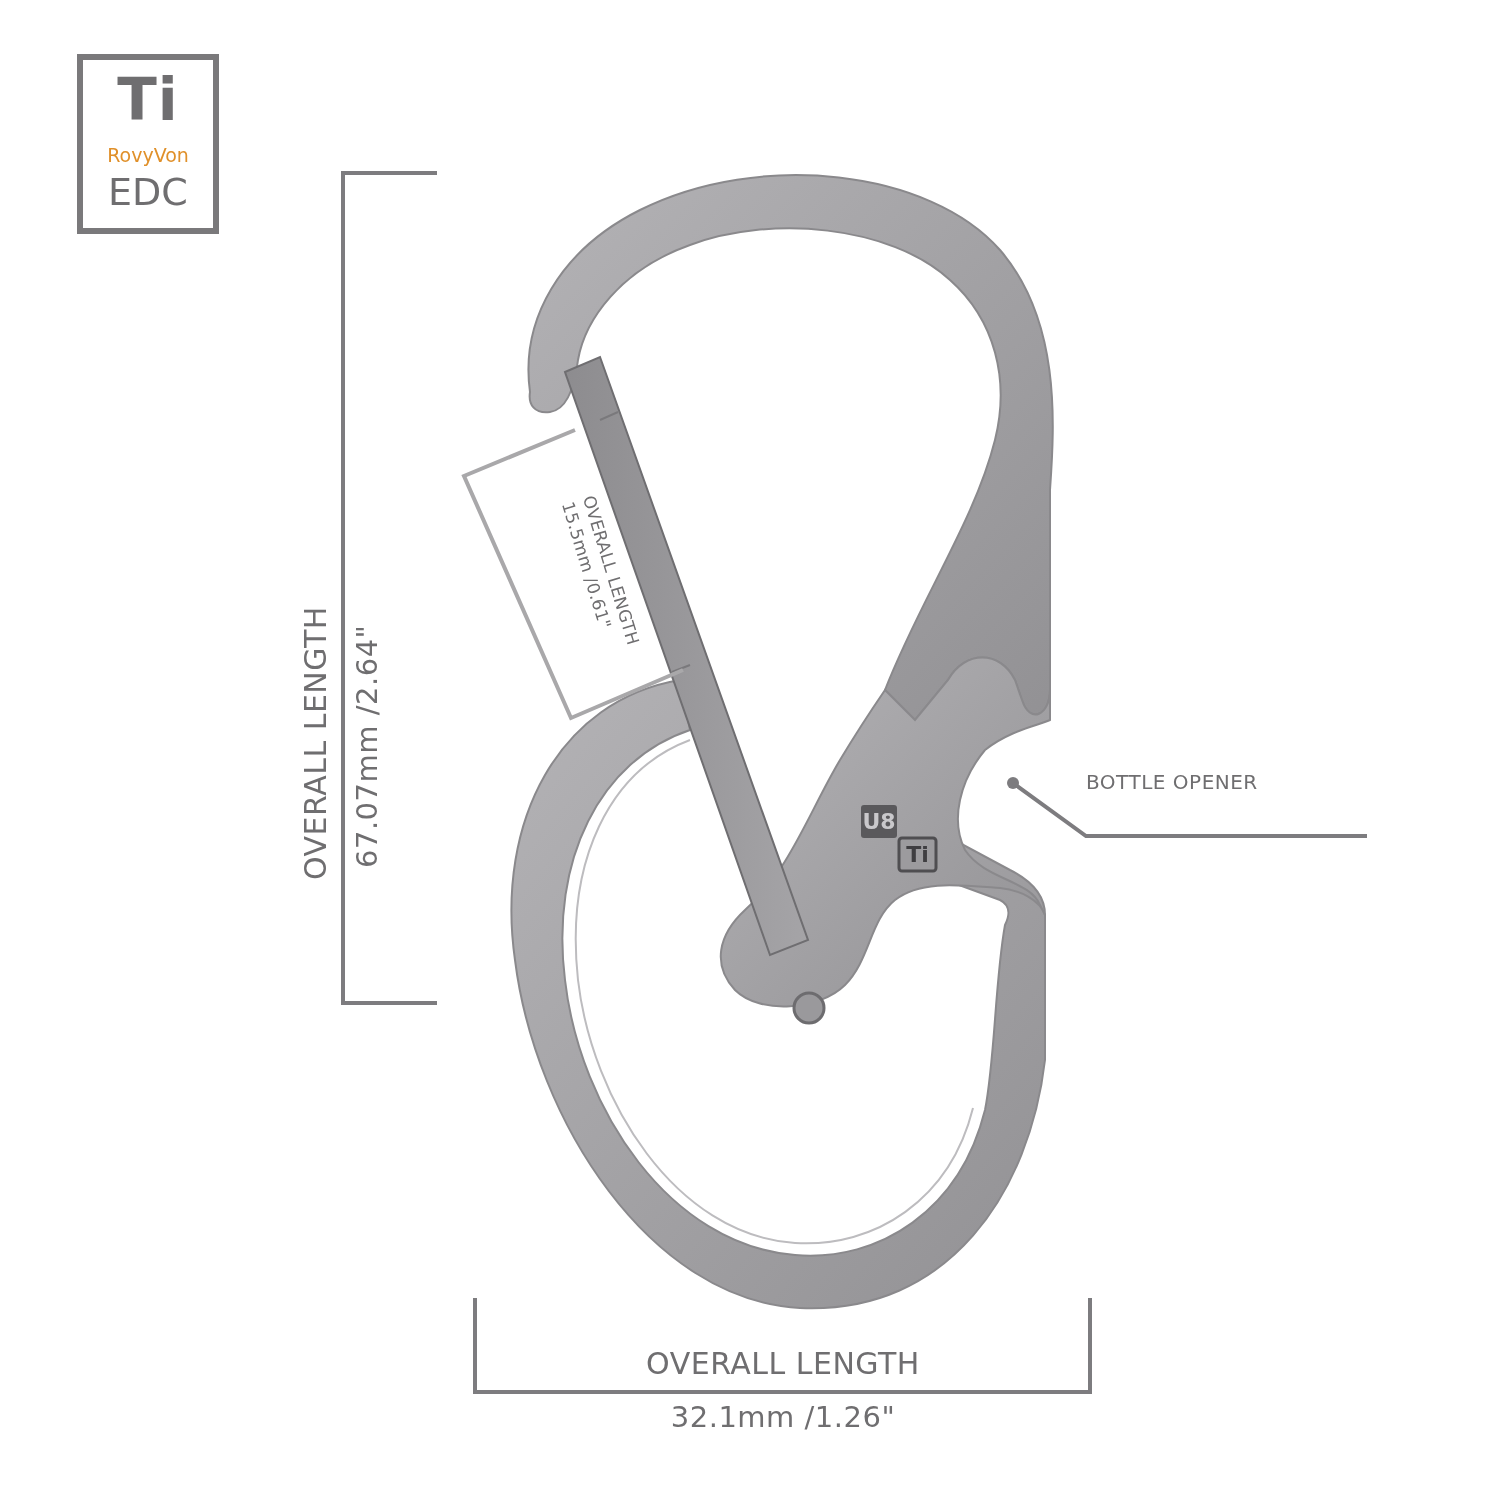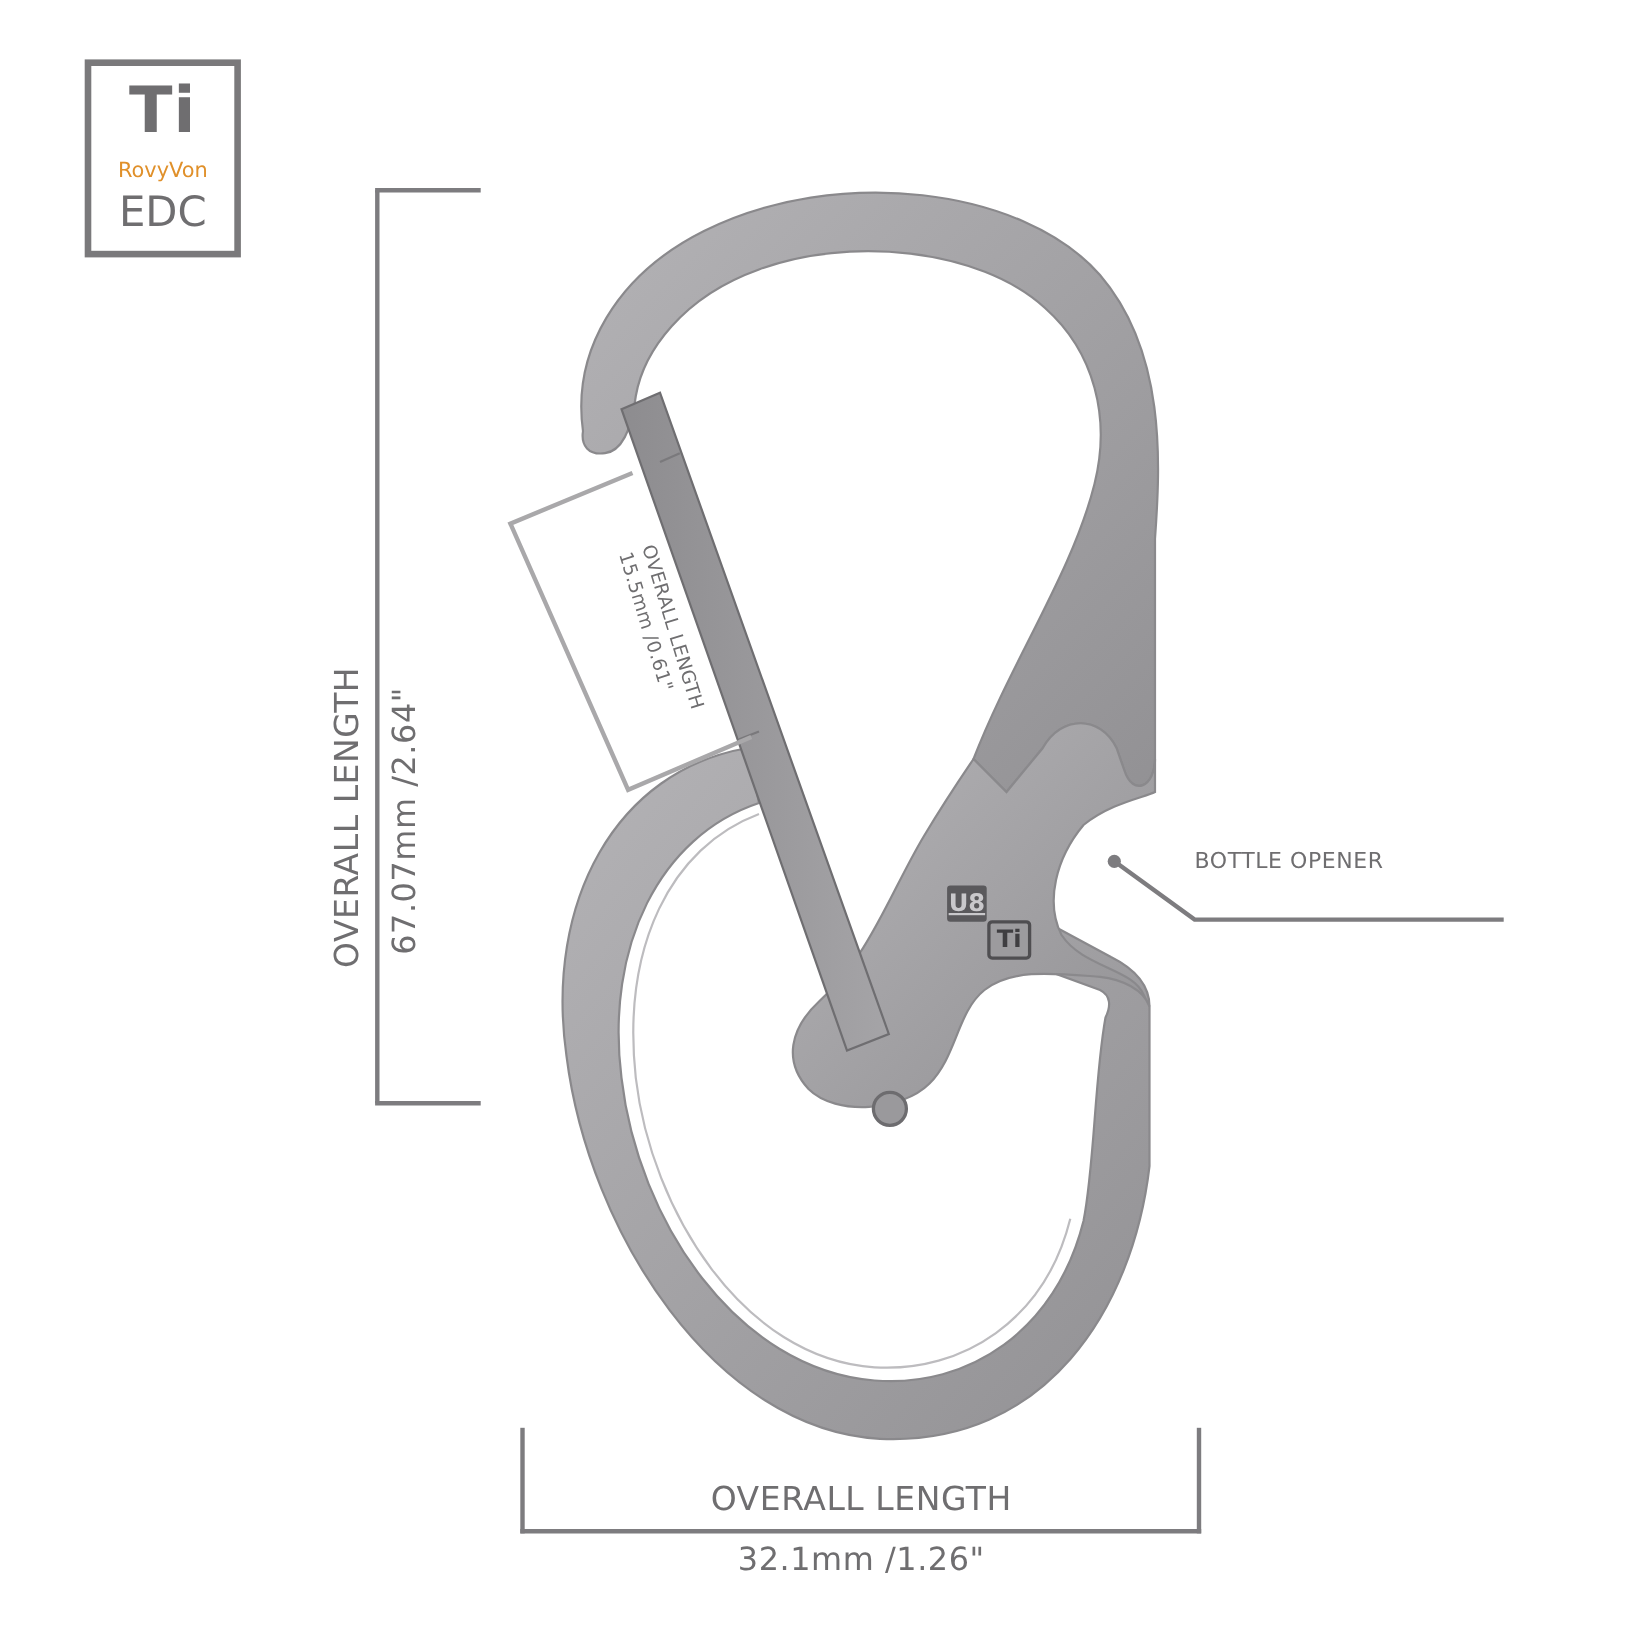--- a/index.html
+++ b/index.html
@@ -145,21 +145,21 @@
   <g stroke="#a9a8aa" stroke-width="4" fill="none">
     <polyline points="575,430 464,476 571,718 683,670"></polyline>
   </g>
 
   <g>
     <circle cx="1013" cy="783" r="6" fill="#7d7c7f"></circle>
     <polyline points="1013,783 1086,836 1367,836" fill="none" stroke="#7d7c7f" stroke-width="4"></polyline>
   </g>
 </svg>
 
-<div class="abs" style="left:861px; top:805px; width:36px; height:33px; line-height:33px; text-align:center; font-size:22px; font-weight:bold; color:#c9c8cb;text-decoration:underline;">U8</div>
+<div class="abs" style="left:861px; top:805px; width:36px; height:33px; line-height:33px; text-align:center; font-size:22px; font-weight:bold; color:#c9c8cb;">U8</div>
 <div class="abs" style="left:899px; top:838px; width:37px; height:33px; line-height:33px; text-align:center; font-size:22px; font-weight:bold; color:#3f3e41;">Ti</div>
 
 <div class="abs dim-label vert label-big" style="left:298px; top:880px;">OVERALL LENGTH</div>
 <div class="abs dim-label vert value-big" style="left:350px; top:868px;">67.07mm /2.64"</div>
 
 <div class="abs dim-label gate-dim">
   <span class="gate-label">OVERALL LENGTH</span>
   <span class="gate-value">15.5mm /0.61"</span>
 </div>
 

